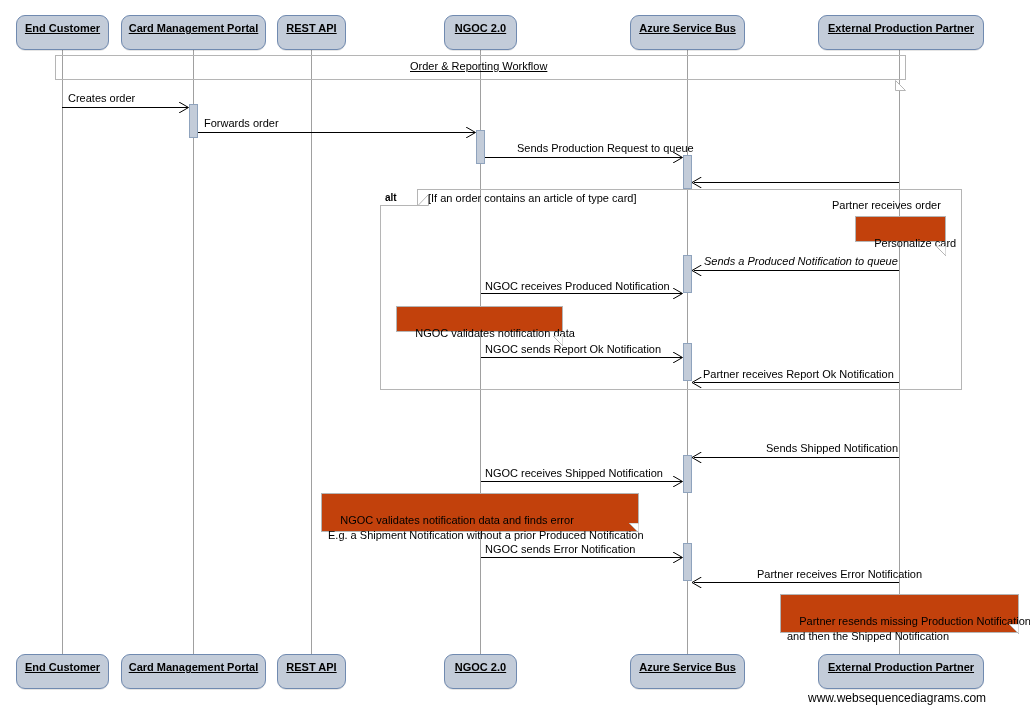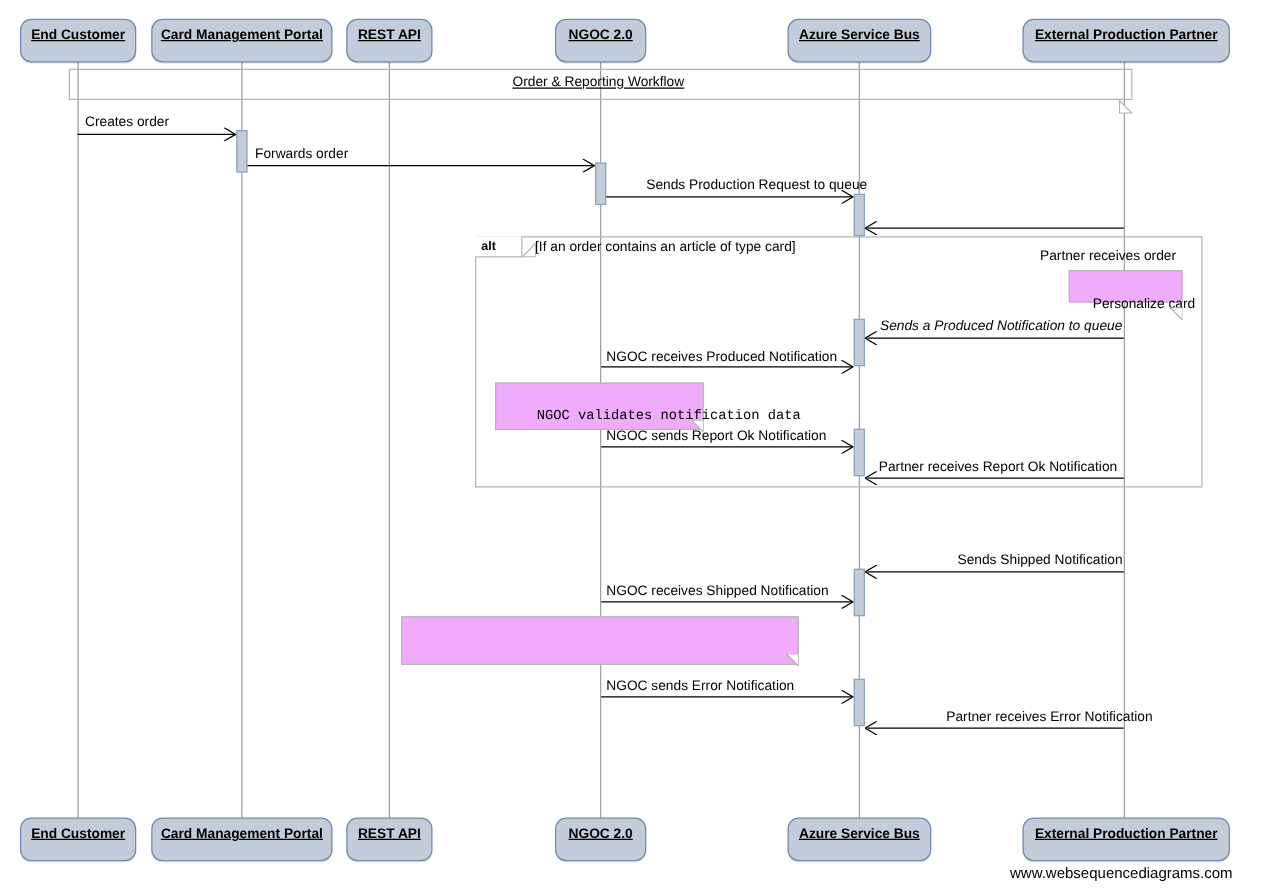--- a/index.html
+++ b/index.html
@@ -65,21 +65,21 @@
     position: absolute;
     font-size: 11px;
     color: #000000;
     white-space: nowrap;
     line-height: 13px;
   }
   
   .note {
     position: absolute;
     box-sizing: border-box;
-    background: #f0abfc;
+    background: #c2410c;
     border: 1px solid #b5b5b5;
     font-size: 11px;
     line-height: 15px;
     color: #000000;
     padding: 4px 7px 4px 6px;
     white-space: pre;
   }
   .note .fold {
     position: absolute;
     top: -1px;
@@ -264,21 +264,21 @@
   </div>
 
   <div class="msg-label" style="left:485px; top:280px;">NGOC receives Produced Notification</div>
   <div class="msg-line" style="left:481px; top:293px; width:201px;"></div>
   <div class="arrowhead" style="left:673px; top:288px;">
     <svg width="10" height="11" viewBox="0 0 10 11">
         <path d="M0 0 L9.5 5.5 L0 11" fill="none" stroke="#000" stroke-width="1"></path>
       </svg>
   </div>
 
-  <div class="note" style="left:396px; top:306px; width:167px; height:38px;font-family:Liberation Mono, monospace;">
+  <div class="note" style="left:396px; top:306px; width:167px; height:26px;">
     <span>NGOC validates notification data</span>
     <span class="fold">
       <svg width="10" height="10" viewBox="0 0 10 10">
           <path d="M0 0 L10 10 L10 0 Z" fill="#ffffff" stroke="#b5b5b5" stroke-width="1"></path>
         </svg>
     </span>
   </div>
 
   <div class="msg-label" style="left:485px; top:343px;">NGOC sends Report Ok Notification</div>
   <div class="msg-line" style="left:481px; top:357px; width:201px;"></div>
@@ -307,20 +307,22 @@
 
   <div class="msg-label" style="left:485px; top:467px;">NGOC receives Shipped Notification</div>
   <div class="msg-line" style="left:481px; top:481px; width:201px;"></div>
   <div class="arrowhead" style="left:673px; top:476px;">
     <svg width="10" height="11" viewBox="0 0 10 11">
         <path d="M0 0 L9.5 5.5 L0 11" fill="none" stroke="#000" stroke-width="1"></path>
       </svg>
   </div>
 
   <div class="note" style="left:321px; top:493px; width:318px; height:39px;">
+    <span>NGOC validates notification data and finds error
+E.g. a Shipment Notification without a prior Produced Notification</span>
     <span class="fold">
       <svg width="10" height="10" viewBox="0 0 10 10">
           <path d="M0 0 L10 10 L10 0 Z" fill="#ffffff" stroke="#b5b5b5" stroke-width="1"></path>
         </svg>
     </span>
   </div>
 
   <div class="msg-label" style="left:485px; top:543px;">NGOC sends Error Notification</div>
   <div class="msg-line" style="left:481px; top:557px; width:201px;"></div>
   <div class="arrowhead" style="left:673px; top:552px;">
@@ -330,16 +332,25 @@
   </div>
 
   <div class="msg-label" style="left:729px; top:568px;margin-left:28px;">Partner receives Error Notification</div>
   <div class="msg-line" style="left:694px; top:582px; width:205px;"></div>
   <div class="arrowhead" style="left:692px; top:577px;">
     <svg width="10" height="11" viewBox="0 0 10 11">
         <path d="M9.5 0 L0 5.5 L9.5 11" fill="none" stroke="#000" stroke-width="1"></path>
       </svg>
   </div>
 
+  <div class="note" style="left:780px; top:594px; width:239px; height:39px;">
+    <span>Partner resends missing Production Notification
+and then the Shipped Notification</span>
+    <span class="fold">
+      <svg width="10" height="10" viewBox="0 0 10 10">
+          <path d="M0 0 L10 10 L10 0 Z" fill="#ffffff" stroke="#b5b5b5" stroke-width="1"></path>
+        </svg>
+    </span>
+  </div>
 
   <div class="footer" style="left:808px; top:691px;">www.websequencediagrams.com</div>
 
 </div>
 
 </body></html>

